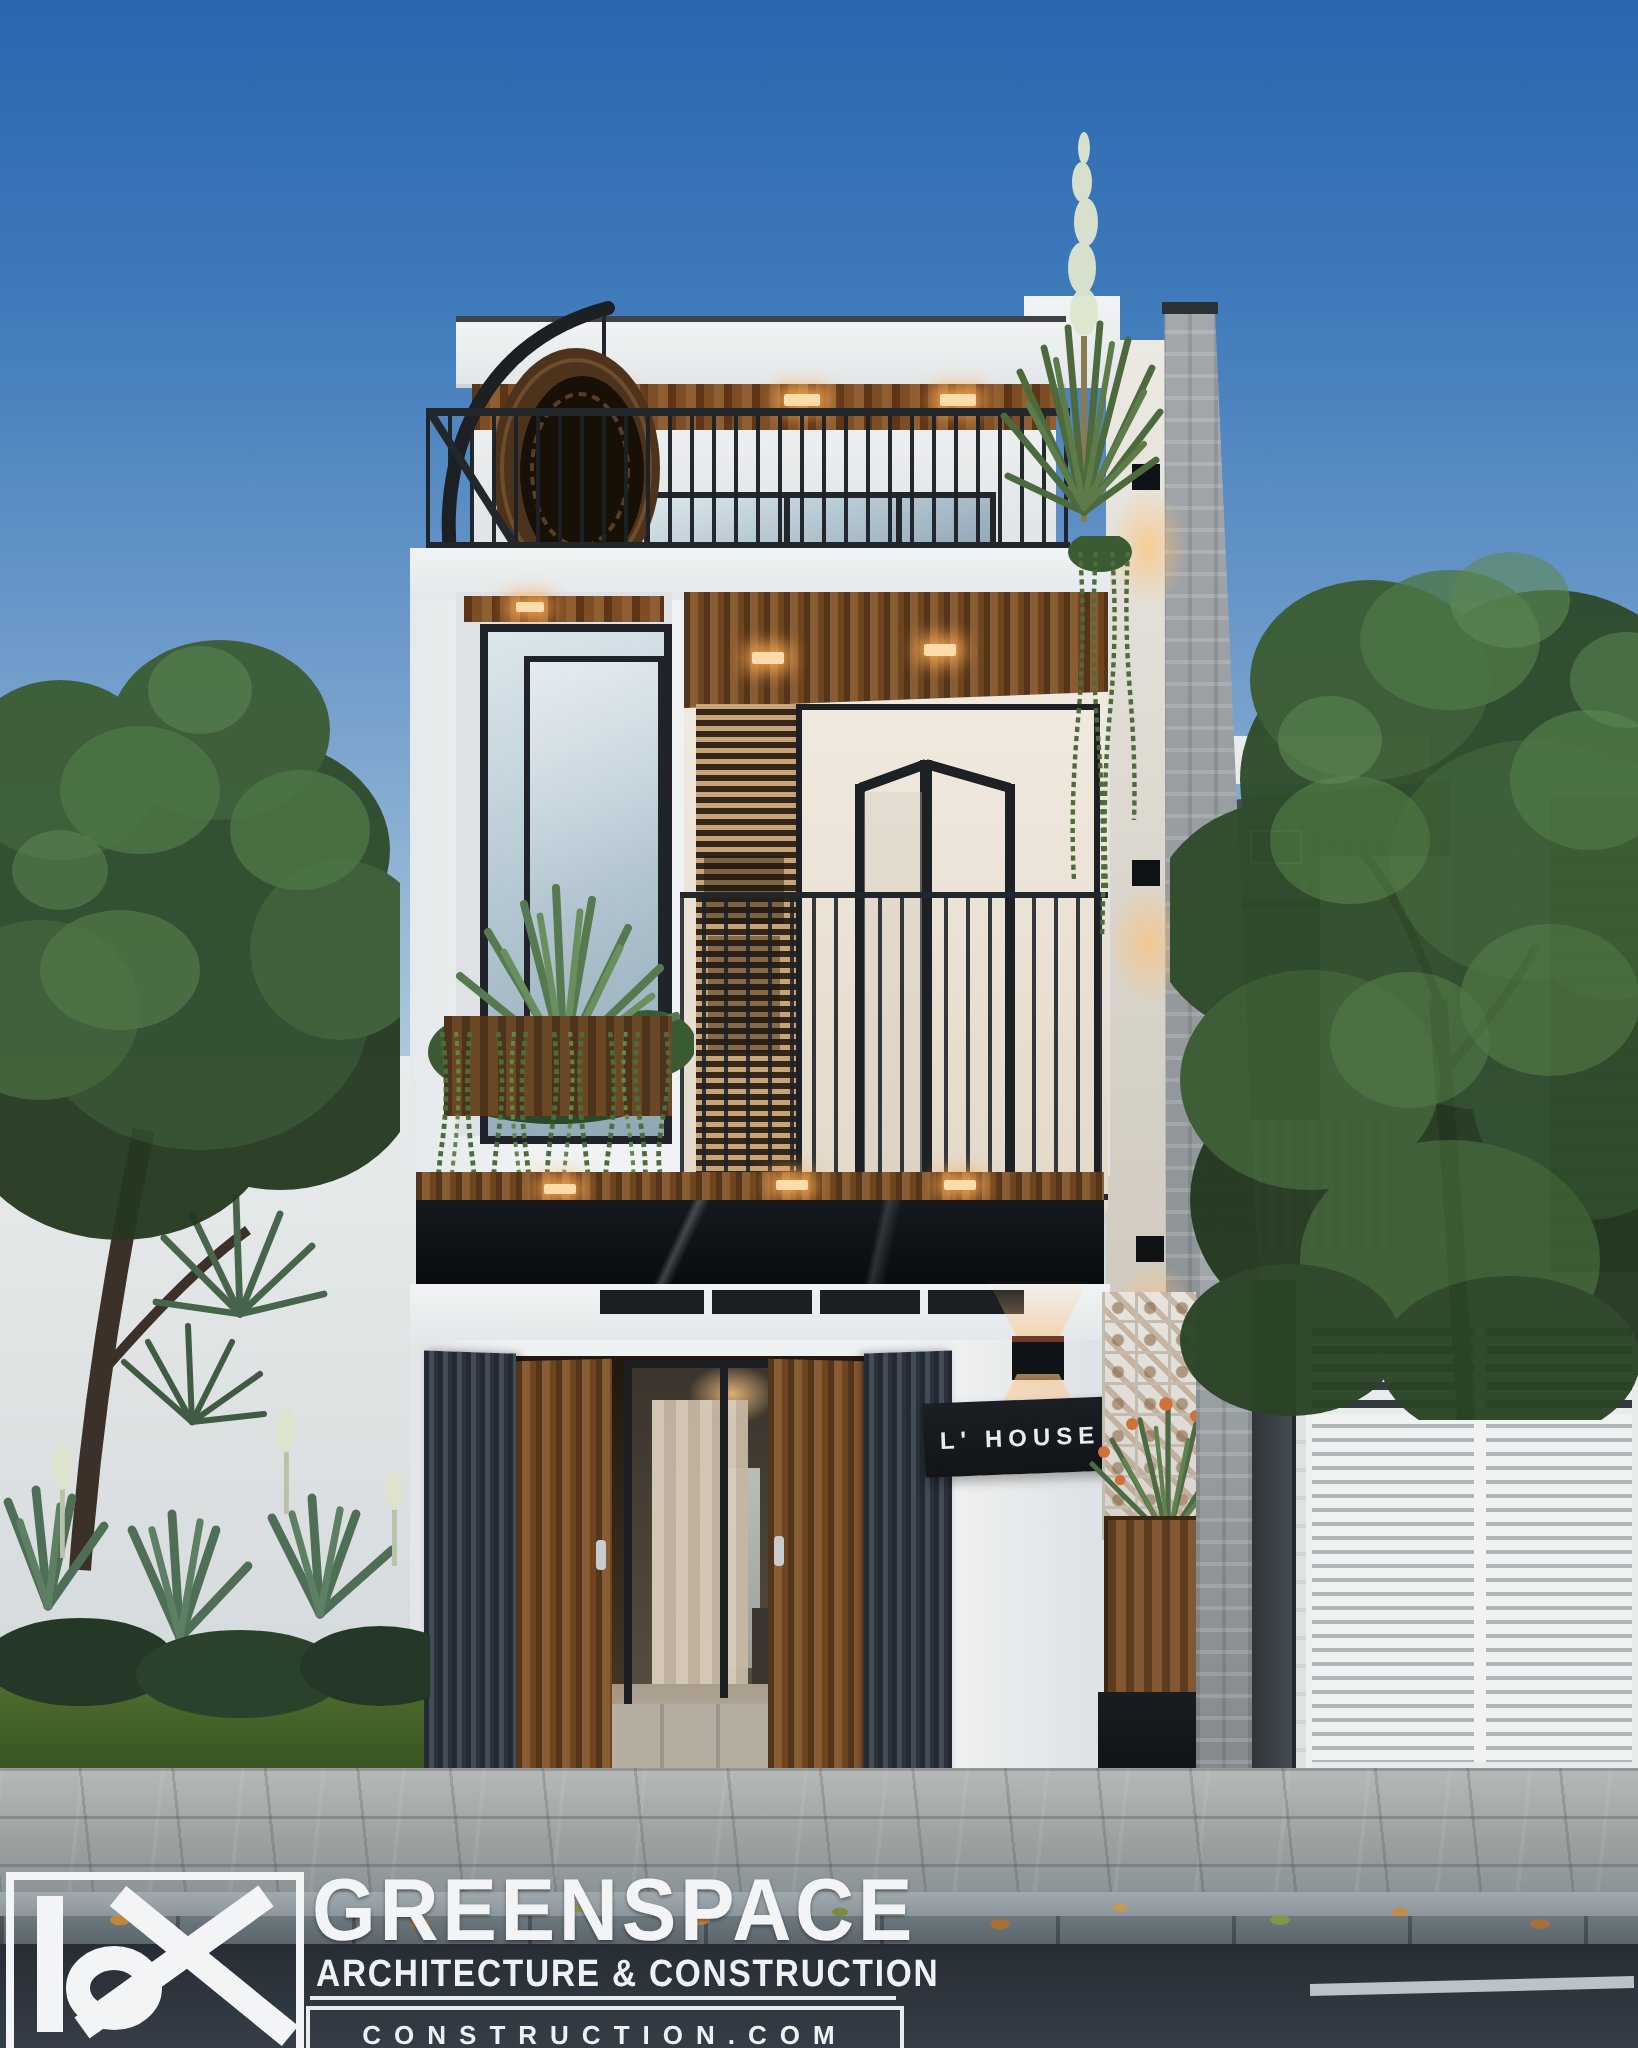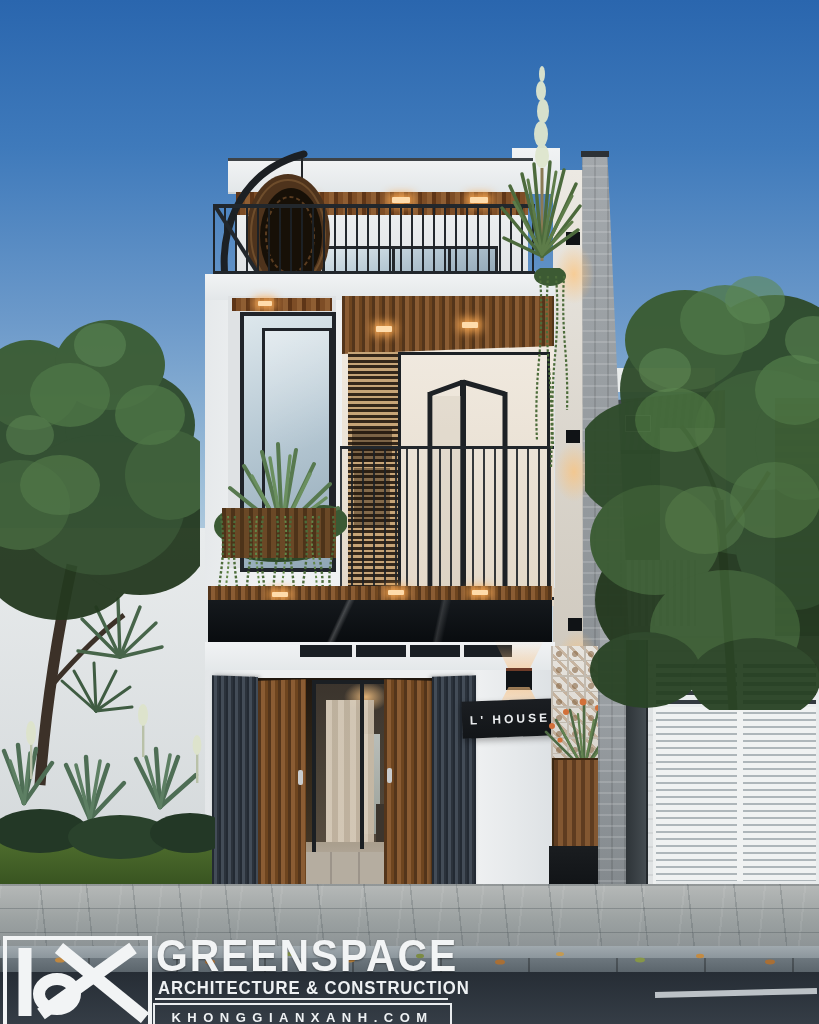--- a/index.html
+++ b/index.html
@@ -440,17 +440,17 @@
           <line x1="34" y1="74" x2="126" y2="8"></line>
           <line x1="52" y1="8" x2="138" y2="78"></line>
           <ellipse cx="50" cy="54" rx="18" ry="15" stroke-width="12"></ellipse>
         </g>
       </svg>
     </div>
     <div class="abs brand-name" style="left:156px;top:6px;">GREENSPACE</div>
     <div class="abs brand-tagline" style="left:158px;top:50px;">ARCHITECTURE &amp; CONSTRUCTION</div>
     <div class="abs" style="left:155px;top:70px;width:293px;height:2.4px;background:#e9ecee;"></div>
     <div class="abs" style="left:153px;top:75px;width:295px;height:24px;border:2.4px solid #e9ecee;display:flex;align-items:center;justify-content:center;">
-      <span class="brand-web">KHONGGIANXANH.COM</span>
+      <span class="brand-web">CONSTRUCTION.COM</span>
     </div>
   </div>
 
 </div>
 
 </body></html>

